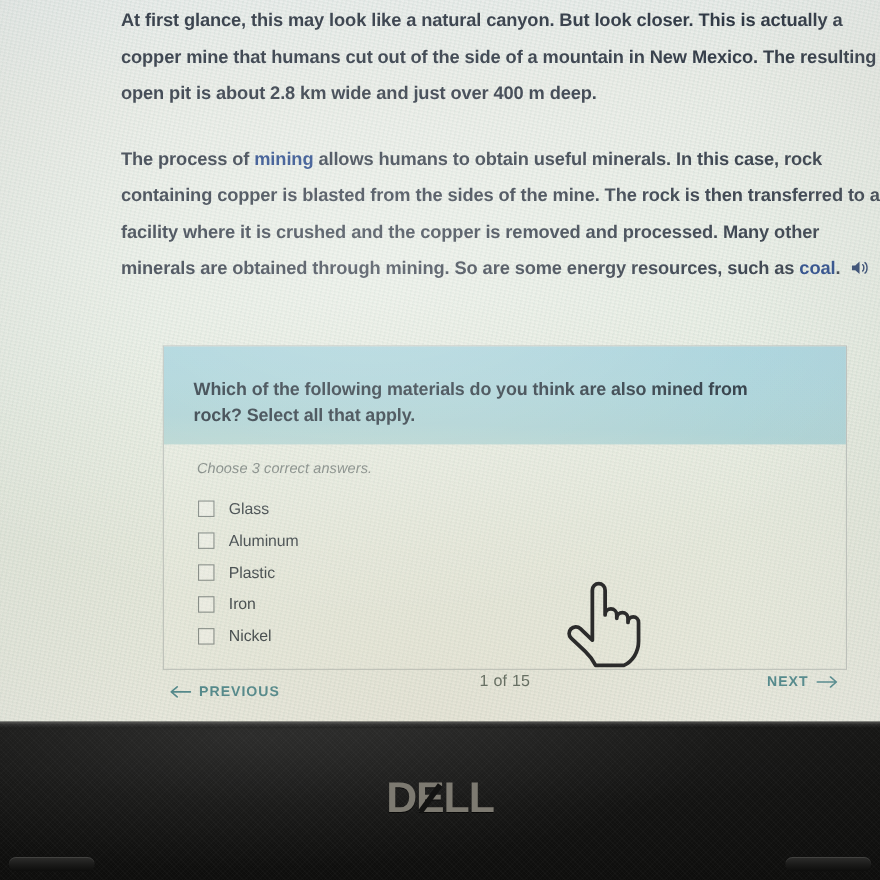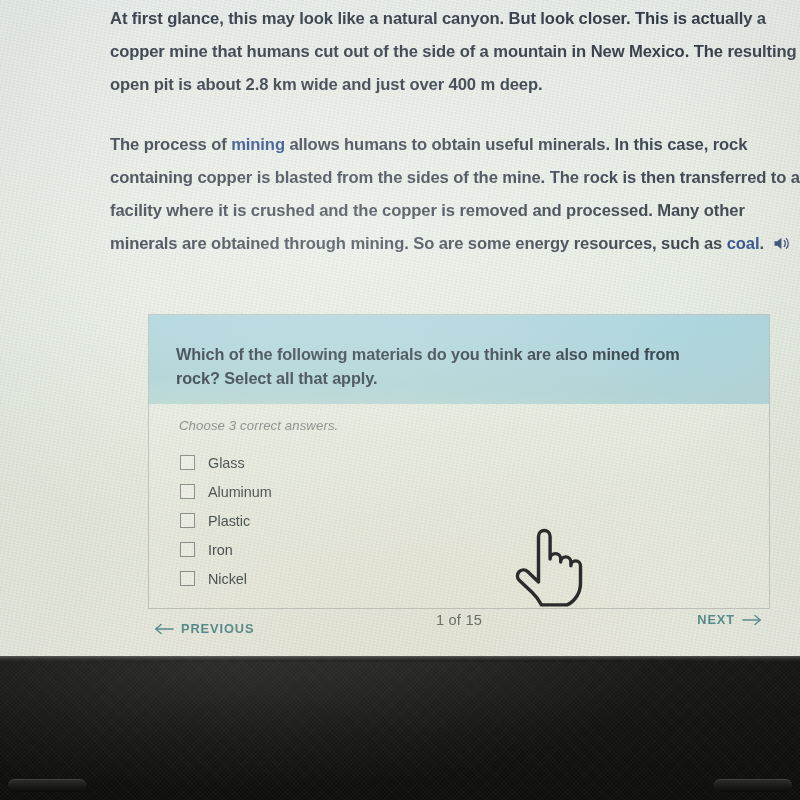--- a/index.html
+++ b/index.html
@@ -361,18 +361,19 @@
       </svg>
     </div>
 
     <div class="screen-vignette"></div>
   </div>
 
   <div class="bezel">
     <div class="bezel-texture"></div>
     <div class="bezel-sheen"></div>
 
+    <div class="dell-logo"><span>D</span><span class="slash-e">E</span><span>LL</span></div>
 
     <div class="hinge hinge-left"></div>
     <div class="hinge hinge-right"></div>
   </div>
 
 </div>
 
 </body></html>

